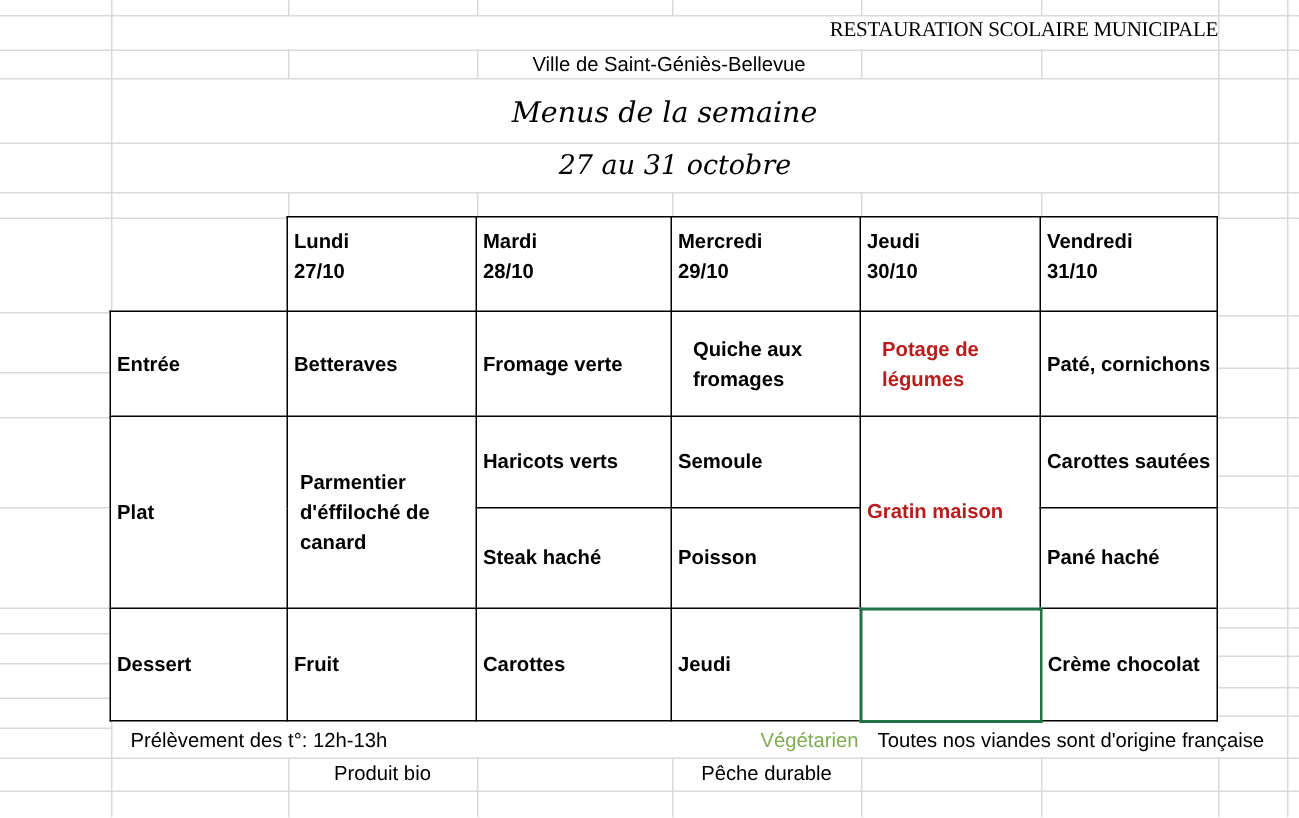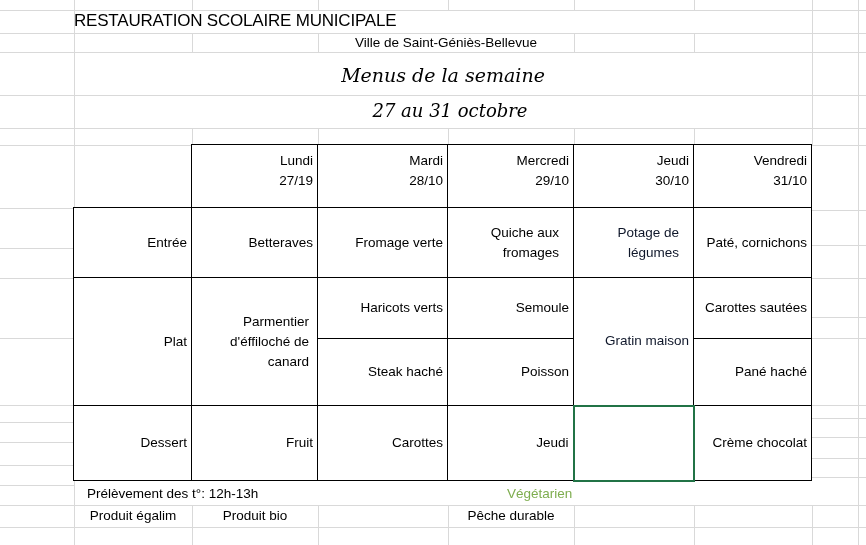--- a/index.html
+++ b/index.html
@@ -5,33 +5,33 @@
   html,body{margin:0;padding:0;background:#fff;}
   body{width:866px;height:545px;overflow:hidden;position:relative;
        font-family:"Liberation Sans","DejaVu Sans",sans-serif;color:#000;}
   #canvas{position:absolute;left:0;top:0;width:866px;height:545px;background:#fff;}
   
   .gh,.gv{position:absolute;background:#d9d9d9;}
   .gh{height:1px;}
   .gv{width:1px;}
   
   .cellText{position:absolute;white-space:nowrap;}
-  #title{left:74px;top:9px;width:738px;height:24px;line-height:24px;text-align:left;
-         font-size:17px;letter-spacing:-0.2px;}
+  #title{left:74px;top:9px;width:738px;height:24px;line-height:24px;text-align:right;
+         font-size:14px;letter-spacing:-0.2px;font-family:Liberation Serif, serif;}
   #subtitle{left:0;top:33px;width:892px;height:19px;line-height:19px;text-align:center;font-size:13.5px;}
   .scriptFont{font-family:"DejaVu Serif","Liberation Serif",serif;font-style:italic;}
   #script1{left:0;top:58px;width:886px;height:34px;line-height:34px;text-align:center;font-size:19px;}
   #script2{left:14px;top:97px;width:872px;height:28px;line-height:28px;text-align:center;font-size:18px;}
   
   #menuTable{position:absolute;left:73px;top:144px;border-collapse:collapse;table-layout:fixed;}
-  #menuTable td{border:1.5px solid #000;background:#fff;text-align:right;vertical-align:middle;
-                font-size:13.5px;line-height:20px;padding:0 4px;overflow:hidden;}
+  #menuTable td{border:1.5px solid #000;background:#fff;text-align:left;vertical-align:middle;
+                font-size:13.5px;line-height:20px;padding:0 4px;overflow:hidden;font-weight:bold;}
   #menuTable td.noborder{border:none;background:transparent;}
   #menuTable td.dayhead{vertical-align:top;padding-top:6px;}
-  #menuTable td.green{color:#0f172a;}
+  #menuTable td.green{color:#b91c1c;}
   #menuTable td.wrapNarrow{padding:0 14px;}
   #menuTable td.wrapMid{padding:0 8px;}
   #menuTable td.selected{border:2.5px solid #217346;position:relative;}
   
   .note{position:absolute;height:22px;line-height:22px;font-size:13.5px;white-space:nowrap;}
   .note.green{color:#7ead4f;}
   #f1a{left:87px;top:483px;}
   #f1b{left:270px;top:483px;}
   #f1c{left:507px;top:483px;}
   #f1d{left:585px;top:483px;}
@@ -110,21 +110,21 @@
         <col style="width:130px">
       <col style="width:126px">
         <col style="width:120px">
         <col style="width:118px">
     </colgroup>
     <tbody>
         <tr style="height:63px">
       <td class="noborder"></td>
       <td class="dayhead">
         <div>Lundi</div>
-        <div>27/19</div>
+        <div>27/10</div>
       </td>
       <td class="dayhead">
         <div>Mardi</div>
         <div>28/10</div>
       </td>
       <td class="dayhead">
         <div>Mercredi</div>
         <div>29/10</div>
       </td>
       <td class="dayhead">
@@ -163,17 +163,17 @@
       <td>Carottes</td>
       <td>Jeudi</td>
       <td class="selected"></td>
       <td>Crème chocolat</td>
     </tr>
   </tbody>
     </table>
 
   <div id="f1a" class="note">Prélèvement des t°: 12h-13h</div>
   <div id="f1c" class="note green">Végétarien</div>
-  <div id="f2a" class="note">Produit égalim</div>
+  <div id="f1d" class="note">Toutes nos viandes sont d'origine française</div>
   <div id="f2c" class="note">Pêche durable</div>
   <div id="f2b" class="note">Produit bio</div>
 
 </div>
 
 </body></html>

